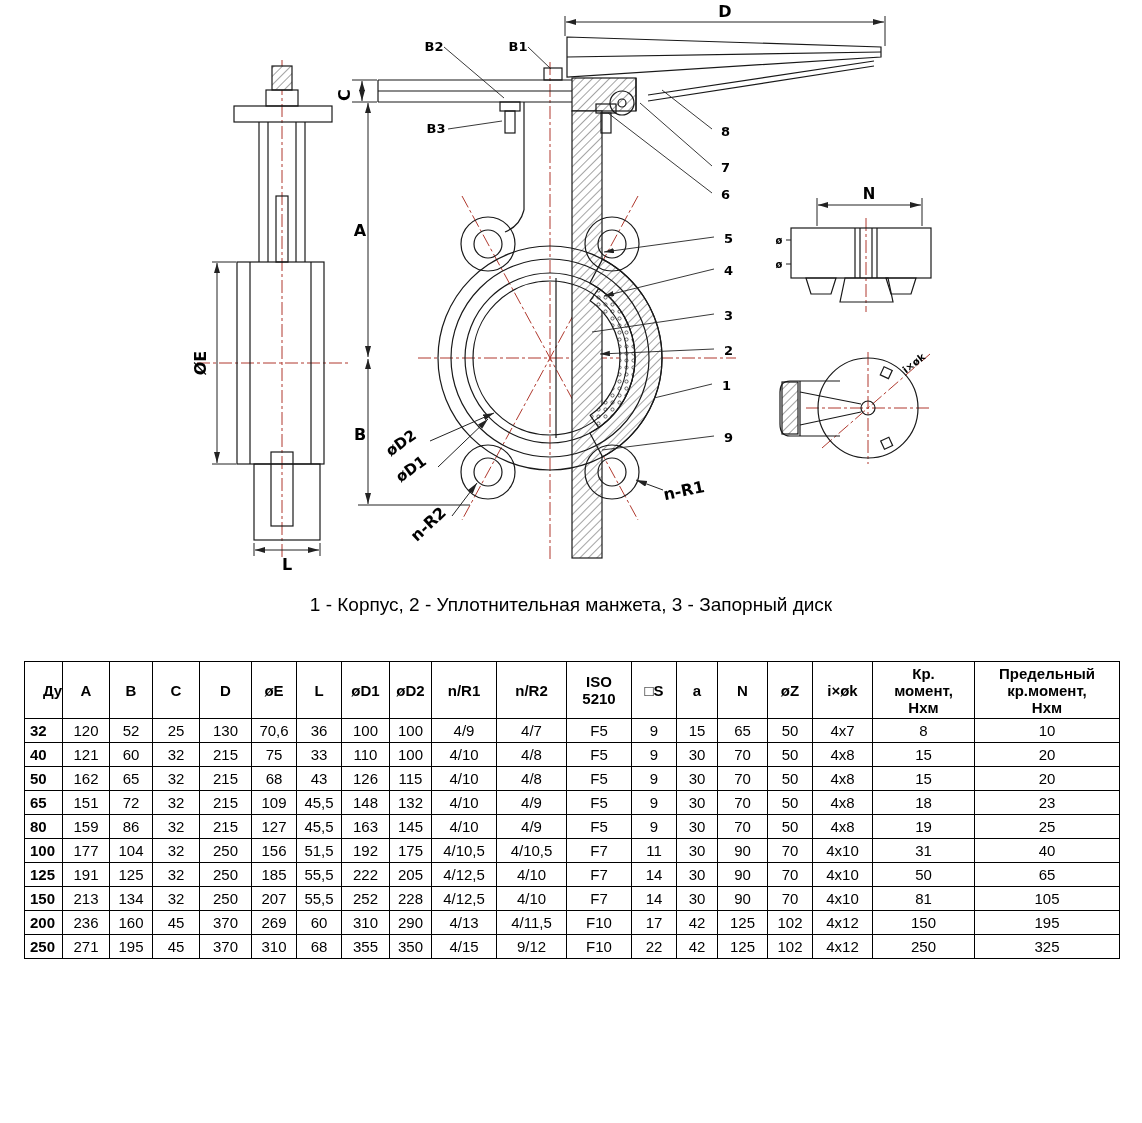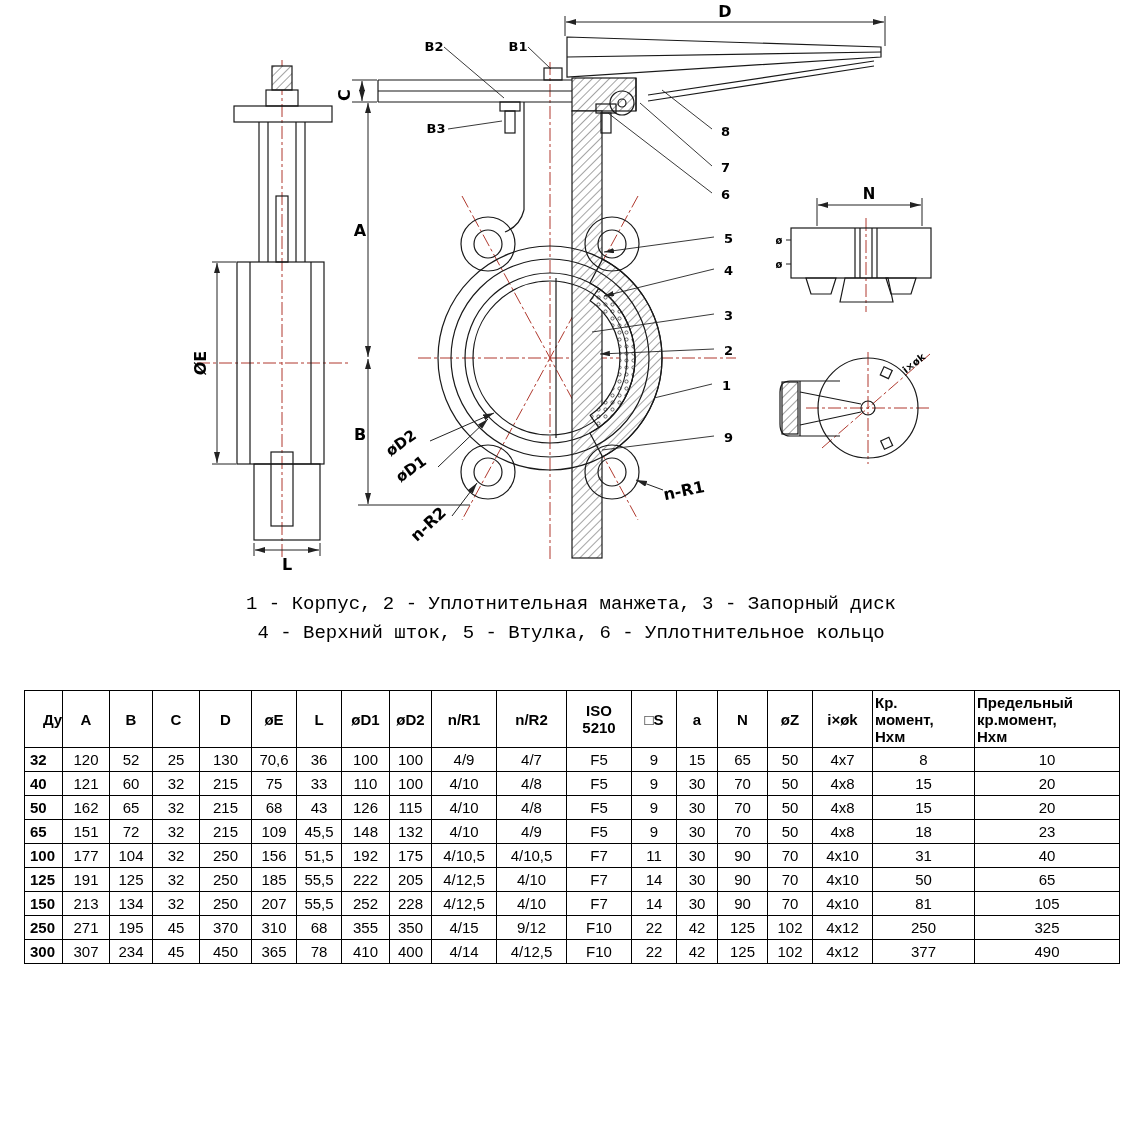--- a/index.html
+++ b/index.html
@@ -22,21 +22,21 @@
   .dim line { stroke: #222222; stroke-width: 1; fill: none; }
   .ldr line { stroke: #222222; stroke-width: 0.9; fill: none; }
   .lbl   { font: bold 15px "DejaVu Sans", sans-serif; fill: #000; }
   .lbl-m { font: bold 16px "DejaVu Sans", sans-serif; fill: #000; }
   .lbl-s { font: bold 13px "DejaVu Sans", sans-serif; fill: #000; }
   .lbl-xs{ font: bold 10px "DejaVu Sans", sans-serif; fill: #000; }
 
   .legend {
     margin-top: 8px;
     text-align: center;
-    font-family: Liberation Mono, monospace;
+    font-family: Liberation Sans, sans-serif;
     font-size: 19px;
     line-height: 29px;
     color: #000;
   }
 
   .table-wrap { margin: 42px 0 0 24px; }
   table.dims {
     border-collapse: collapse;
     table-layout: fixed;
     width: 1095px;
@@ -52,21 +52,21 @@
     overflow: hidden;
   }
   .dims thead th {
     font-weight: bold;
     white-space: pre-line;
     vertical-align: middle;
     height: 57px;
     line-height: 17px;
   }
   .dims thead th.c0 { text-align: right; padding-left: 18px; }
-  .dims thead th.c17, .dims thead th.c18 { text-align: left; }
+  .dims thead th.c17, .dims thead th.c18 { text-align: center; }
   .dims tbody th { text-align: left; padding-left: 5px; font-weight: bold; }
 </style>
 </head>
 <body>
 
 <div class="drawing-area">
 <svg width="1142" height="582" viewBox="0 0 1142 582">
   <defs>
     <pattern id="hatch" width="6" height="6" patternUnits="userSpaceOnUse" patternTransform="rotate(45)">
       <rect width="6" height="6" fill="#ffffff"></rect>
@@ -249,21 +249,20 @@
     <line x1="800" y1="425" x2="861" y2="412"></line>
     <rect x="882" y="368" width="9" height="9" transform="rotate(25 886 372)"></rect>
     <rect x="882" y="439" width="9" height="9" transform="rotate(-25 886 443)"></rect>
   </g>
   <text class="lbl-xs" x="916" y="366" transform="rotate(-38 916 366)" text-anchor="middle">i×øk</text>
 </svg>
 </div>
 
 <div class="legend">
   <div>1 - Корпус, 2 - Уплотнительная манжета, 3 - Запорный диск</div>
-  <div>4 - Верхний шток, 5 - Втулка, 6 - Уплотнительное кольцо</div>
 </div>
 
 <div class="table-wrap">
   <table class="dims">
     <colgroup>
       <col style="width:38px">
         <col style="width:47px">
         <col style="width:43px">
         <col style="width:47px">
       <col style="width:52px">
@@ -389,20 +388,41 @@
           <td>F5</td>
           <td>9</td>
           <td>30</td>
           <td>70</td>
           <td>50</td>
           <td>4x8</td>
           <td>18</td>
           <td>23</td>
         </tr>
         <tr>
+          <th>80</th>
+          <td>159</td>
+          <td>86</td>
+          <td>32</td>
+          <td>215</td>
+          <td>127</td>
+          <td>45,5</td>
+          <td>163</td>
+          <td>145</td>
+          <td>4/10</td>
+          <td>4/9</td>
+          <td>F5</td>
+          <td>9</td>
+          <td>30</td>
+          <td>70</td>
+          <td>50</td>
+          <td>4x8</td>
+          <td>19</td>
+          <td>25</td>
+        </tr>
+        <tr>
           <th>100</th>
           <td>177</td>
           <td>104</td>
           <td>32</td>
           <td>250</td>
           <td>156</td>
           <td>51,5</td>
           <td>192</td>
           <td>175</td>
           <td>4/10,5</td>
@@ -450,20 +470,41 @@
           <td>4/12,5</td>
           <td>4/10</td>
           <td>F7</td>
           <td>14</td>
           <td>30</td>
           <td>90</td>
           <td>70</td>
           <td>4x10</td>
           <td>81</td>
           <td>105</td>
+        </tr>
+        <tr>
+          <th>200</th>
+          <td>236</td>
+          <td>160</td>
+          <td>45</td>
+          <td>370</td>
+          <td>269</td>
+          <td>60</td>
+          <td>310</td>
+          <td>290</td>
+          <td>4/13</td>
+          <td>4/11,5</td>
+          <td>F10</td>
+          <td>17</td>
+          <td>42</td>
+          <td>125</td>
+          <td>102</td>
+          <td>4x12</td>
+          <td>150</td>
+          <td>195</td>
         </tr>
         <tr>
           <th>250</th>
           <td>271</td>
           <td>195</td>
           <td>45</td>
           <td>370</td>
           <td>310</td>
           <td>68</td>
           <td>355</td>
@@ -472,36 +513,15 @@
           <td>9/12</td>
           <td>F10</td>
           <td>22</td>
           <td>42</td>
           <td>125</td>
           <td>102</td>
           <td>4x12</td>
           <td>250</td>
           <td>325</td>
         </tr>
-        <tr>
-          <th>300</th>
-          <td>307</td>
-          <td>234</td>
-          <td>45</td>
-          <td>450</td>
-          <td>365</td>
-          <td>78</td>
-          <td>410</td>
-          <td>400</td>
-          <td>4/14</td>
-          <td>4/12,5</td>
-          <td>F10</td>
-          <td>22</td>
-          <td>42</td>
-          <td>125</td>
-          <td>102</td>
-          <td>4x12</td>
-          <td>377</td>
-          <td>490</td>
-        </tr>
       </tbody>
   </table>
 </div>
 
 </body></html>

